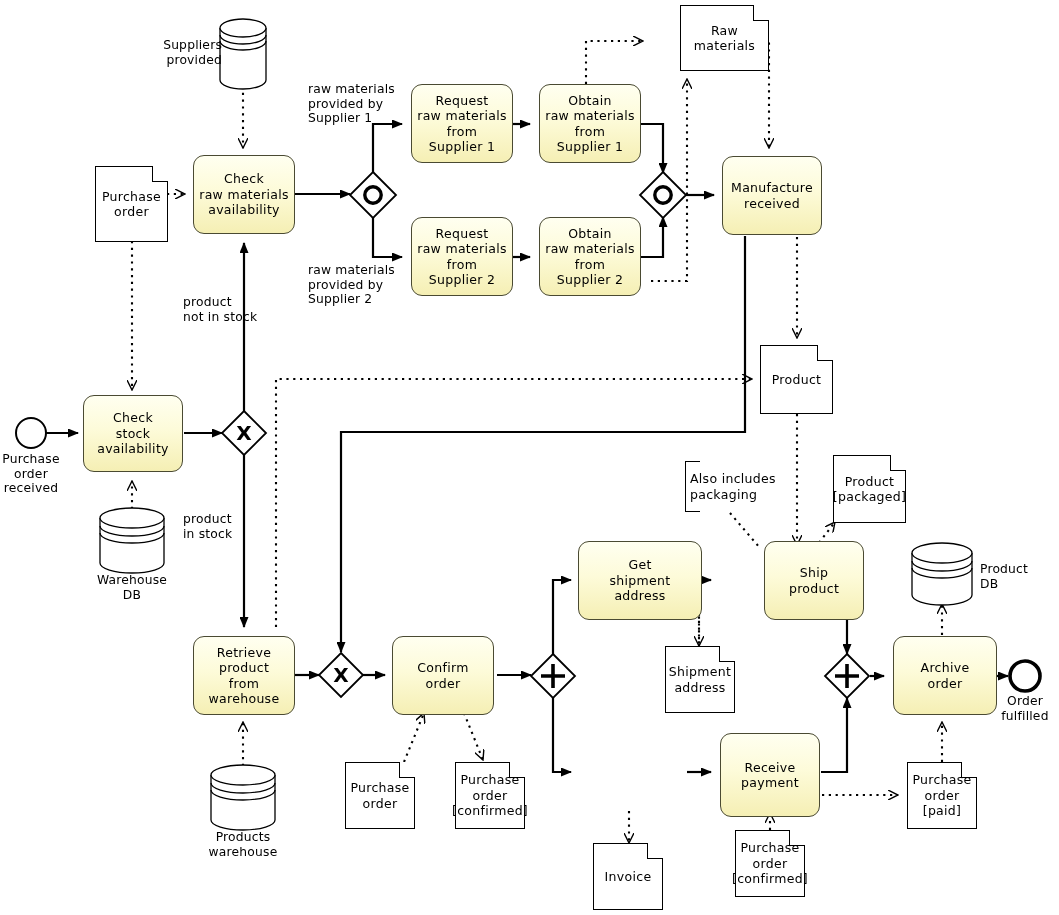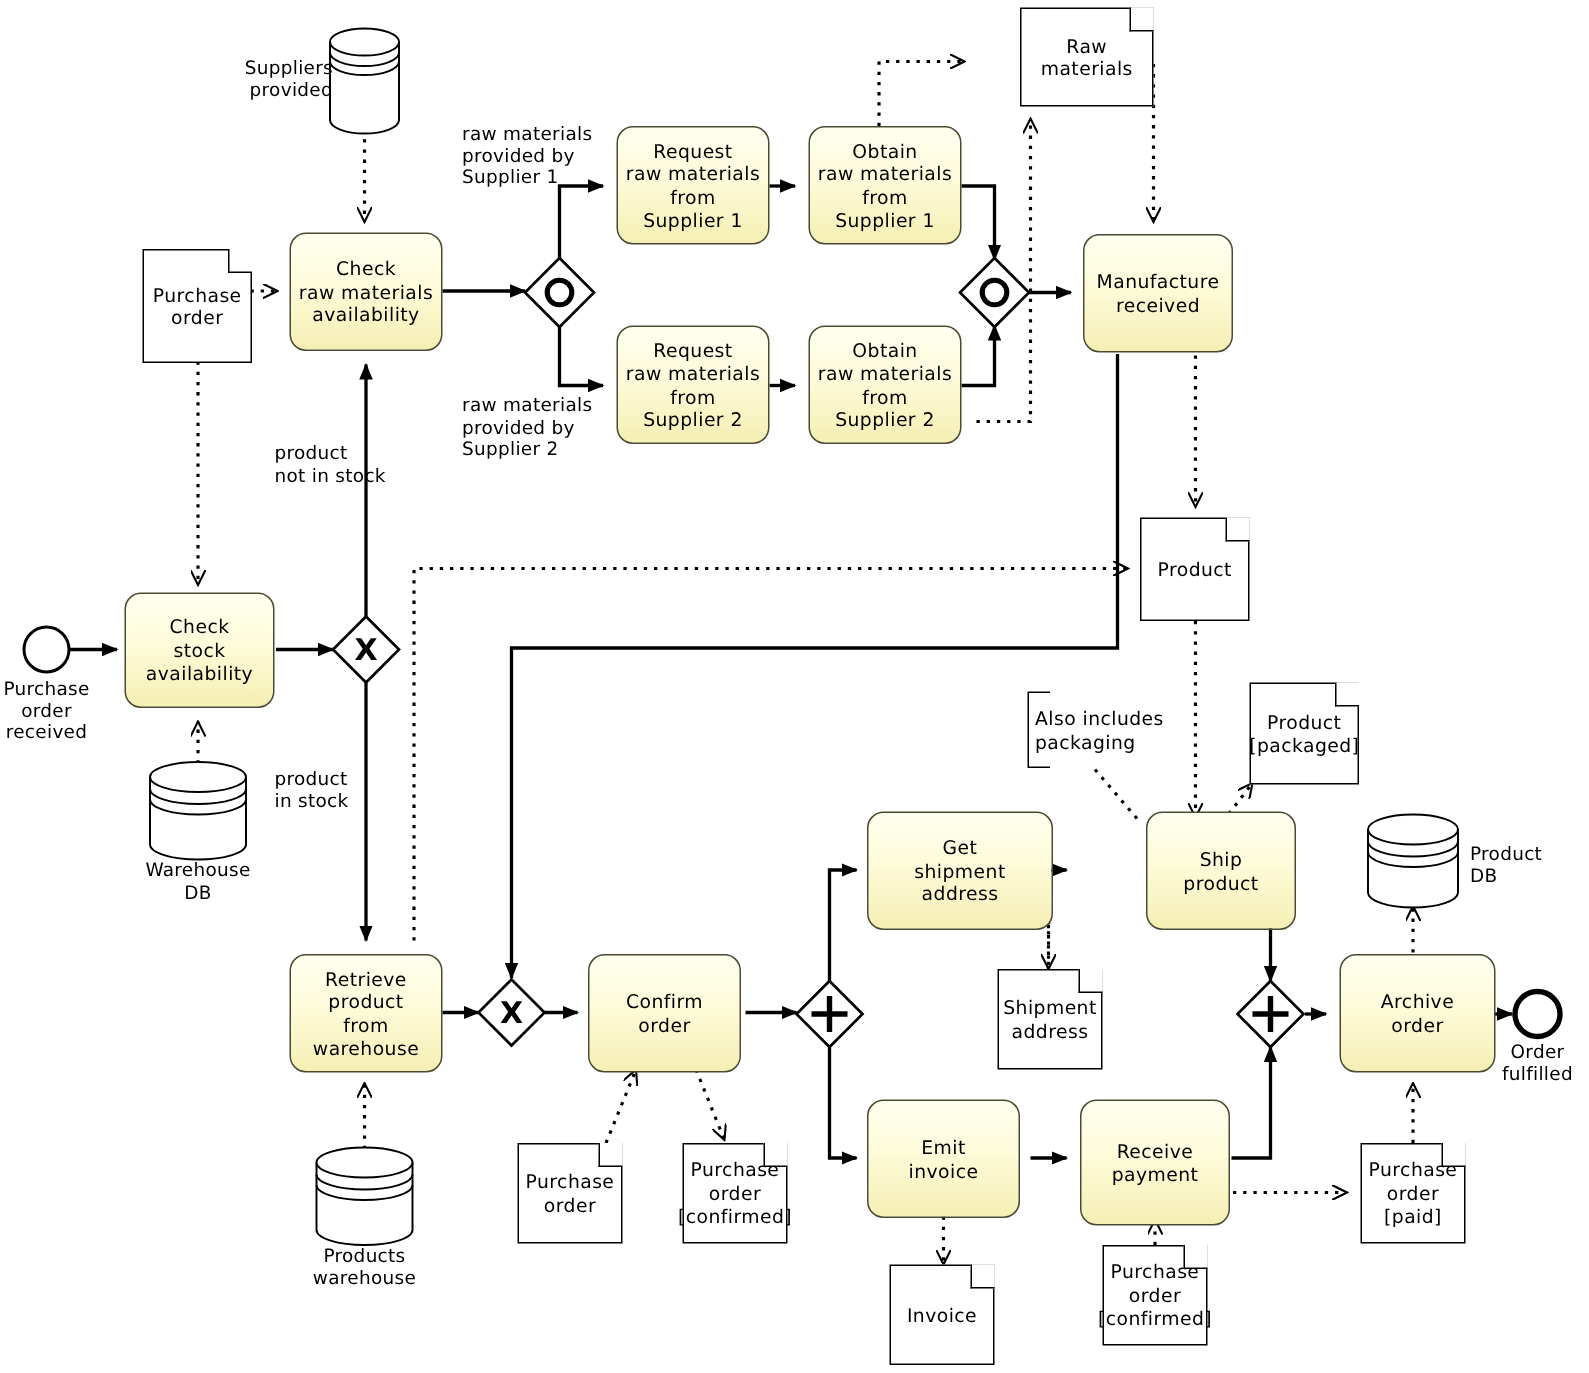--- a/index.html
+++ b/index.html
@@ -296,24 +296,20 @@
     <span style="white-space: pre-line;">Get
 shipment
 address</span>
   </div>
 
   <div class="node task" style="left:720px;top:541px;width:100px;height:79px;margin-left:44px;">
     <span style="white-space: pre-line;">Ship
 product</span>
   </div>
 
-  <div class="node task" style="left:578px;top:733px;width:102px;height:79px;">
-    <span style="white-space: pre-line;">Emit
-invoice</span>
-  </div>
 
   <div class="node task" style="left:720px;top:733px;width:100px;height:84px;">
     <span style="white-space: pre-line;">Receive
 payment</span>
   </div>
 
   <div class="node task" style="left:893px;top:636px;width:104px;height:79px;">
     <span style="white-space: pre-line;">Archive
 order</span>
   </div>

